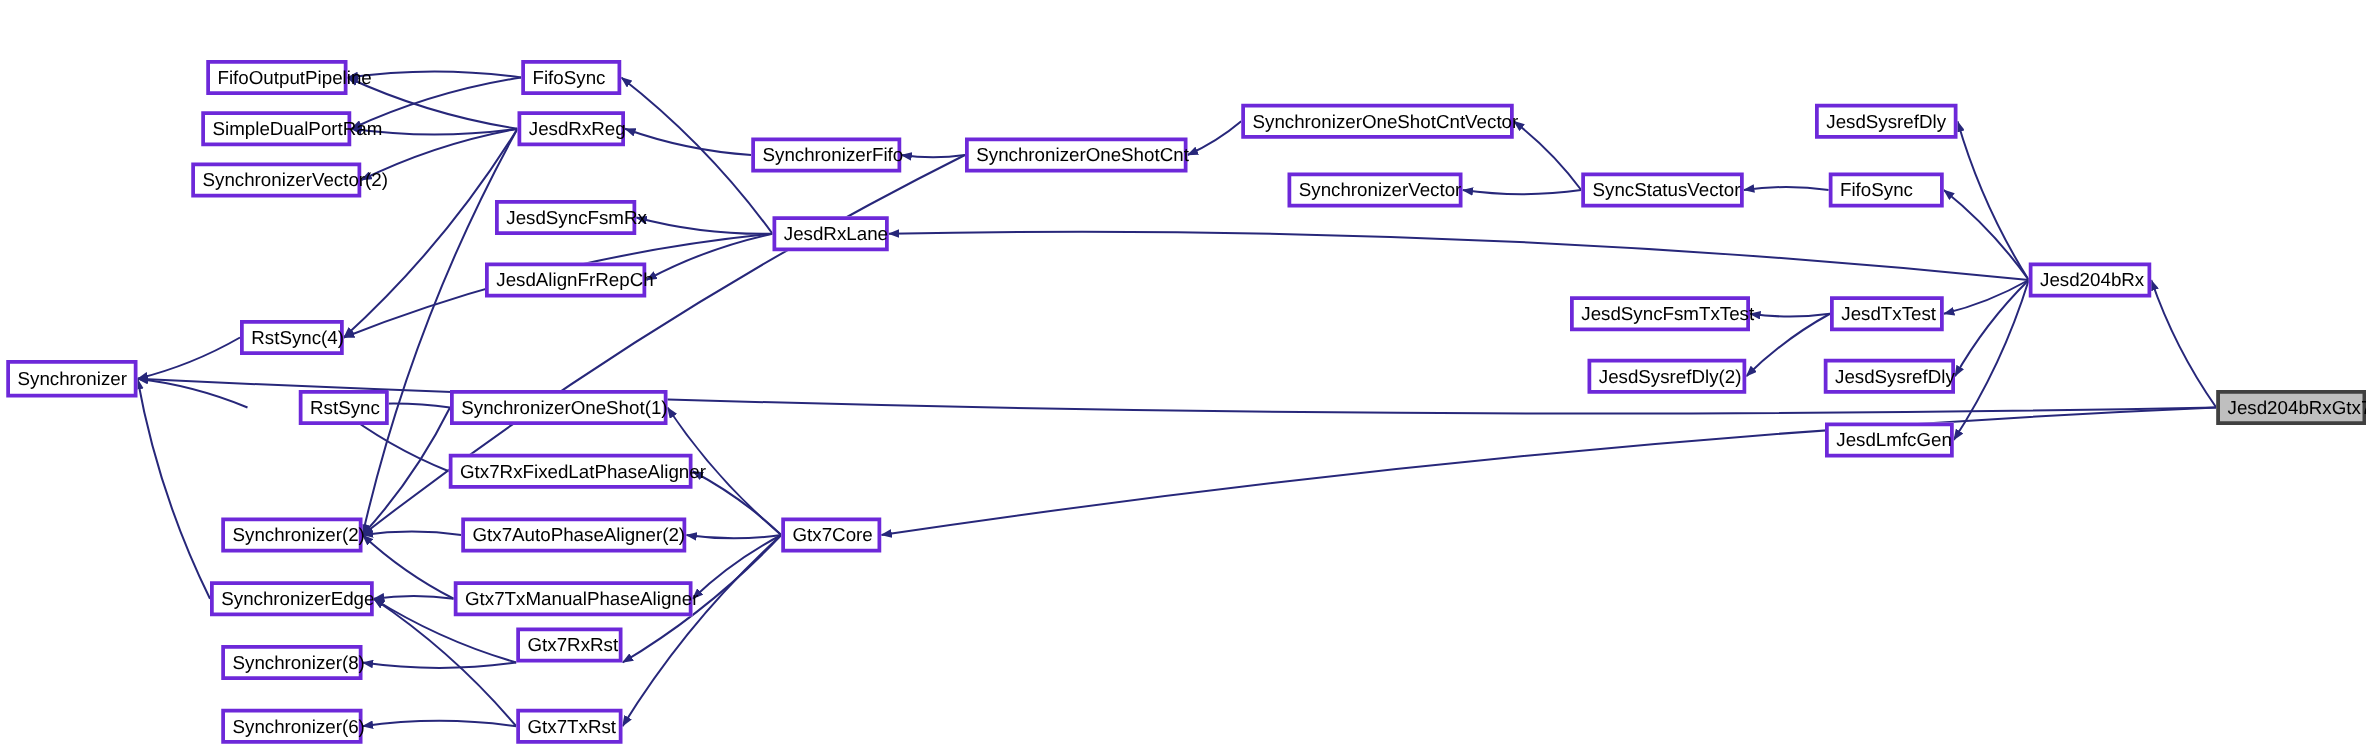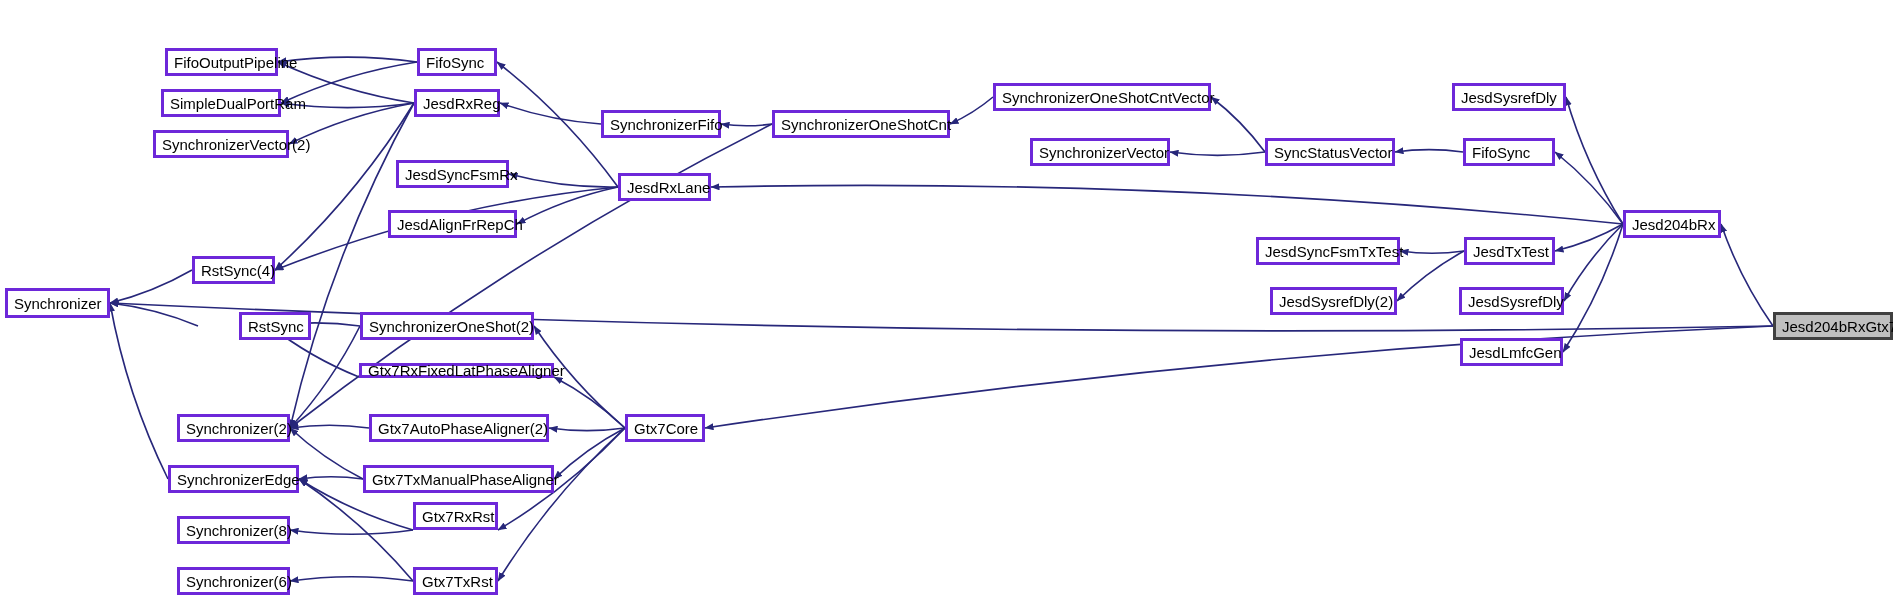--- a/index.html
+++ b/index.html
@@ -145,23 +145,23 @@
       <div class="gnode" style="left: 414px; top: 89px; width: 86px; height: 28px;">
         <span class="gnode-label">JesdRxReg</span>
       </div>
       <div class="gnode" style="left: 396px; top: 160px; width: 113px; height: 28px;">
         <span class="gnode-label">JesdSyncFsmRx</span>
       </div>
       <div class="gnode" style="left: 388px; top: 210px; width: 129px; height: 28px;">
         <span class="gnode-label">JesdAlignFrRepCh</span>
       </div>
       <div class="gnode" style="left: 360px; top: 312px; width: 174px; height: 28px;">
-        <span class="gnode-label">SynchronizerOneShot(2)</span>
-      </div>
-      <div class="gnode" style="left: 359px; top: 363px; width: 195px; height: 15px;">
+        <span class="gnode-label">SynchronizerOneShot(1)</span>
+      </div>
+      <div class="gnode" style="left: 359px; top: 363px; width: 195px; height: 28px;">
         <span class="gnode-label">Gtx7RxFixedLatPhaseAligner</span>
       </div>
       <div class="gnode" style="left: 369px; top: 414px; width: 180px; height: 28px;">
         <span class="gnode-label">Gtx7AutoPhaseAligner(2)</span>
       </div>
       <div class="gnode" style="left: 363px; top: 465px; width: 191px; height: 28px;">
         <span class="gnode-label">Gtx7TxManualPhaseAligner</span>
       </div>
       <div class="gnode" style="left: 413px; top: 502px; width: 85px; height: 28px;">
         <span class="gnode-label">Gtx7RxRst</span>

